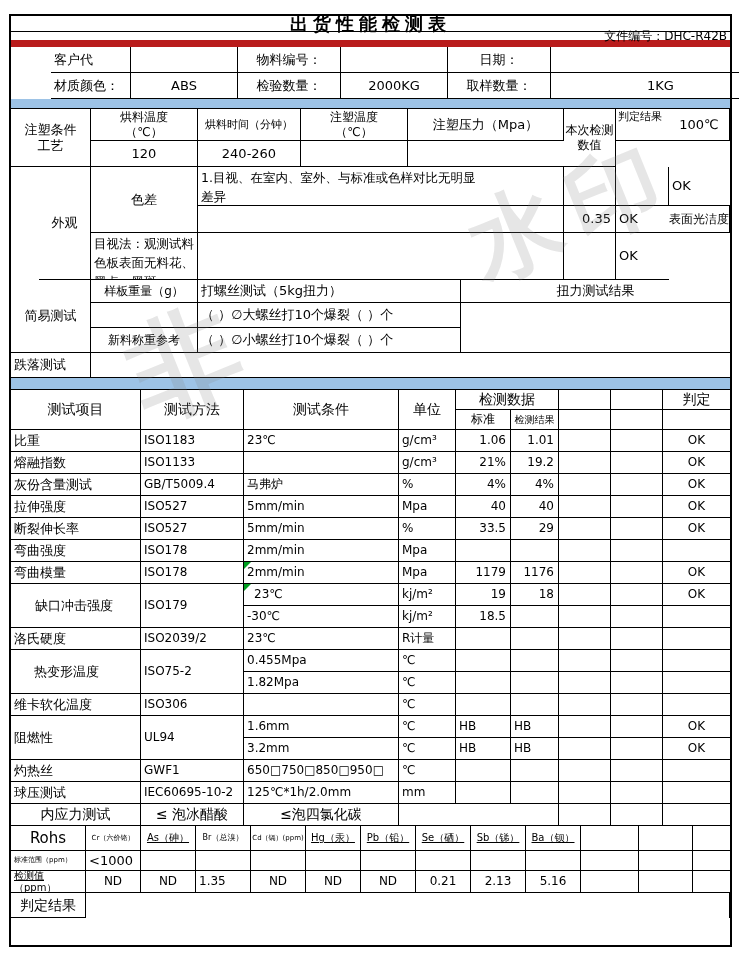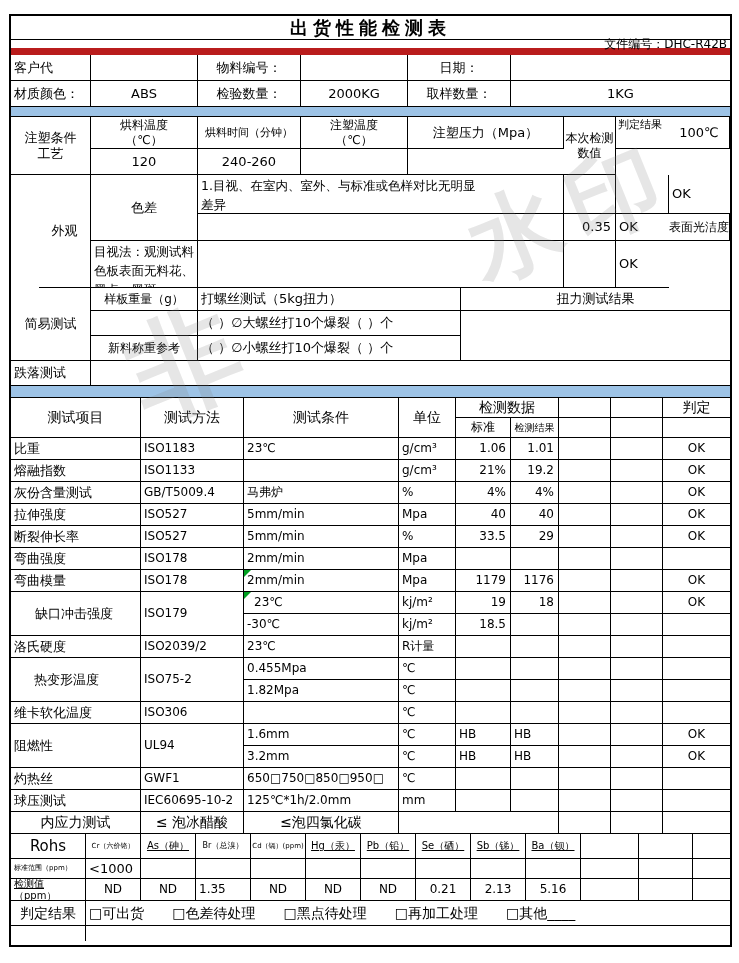--- a/index.html
+++ b/index.html
@@ -33,25 +33,25 @@
        border-top:7px solid var(--marker);border-right:7px solid transparent;}
   .wm{position:absolute;color:var(--wm);font-weight:bold;
       transform:rotate(-22deg);z-index:5;pointer-events:none;}
 </style>
 </head>
 <body>
 
 <div class="screen">
   <div class="frame">
 
-    <div class="title-cell" style="height:24px;">出货性能检测表</div>
+    <div class="title-cell" style="height:16px;">出货性能检测表</div>
 
     <div class="doc-cell" style="height:15px;">文件编号：DHC-R42B</div>
 
-    <div class="grid" style="grid-template-columns:80px 107px 103px 107px 103px 219px;grid-template-rows:26px 26px;">
+    <div class="grid" style="grid-template-columns:80px 107px 103px 107px 103px 219px;grid-template-rows:26px 26px;margin-left:40px;">
       <div class="c l">客户代</div>
       <div class="c"></div>
       <div class="c">物料编号：</div>
       <div class="c"></div>
       <div class="c">日期：</div>
       <div class="c lc"></div>
       <div class="c l">材质颜色：</div>
       <div class="c">ABS</div>
       <div class="c">检验数量：</div>
       <div class="c">2000KG</div>
@@ -348,21 +348,20 @@
       <div class="c f12">0.21</div>
       <div class="c f12">2.13</div>
       <div class="c f12">5.16</div>
       <div class="c"></div>
       <div class="c"></div>
       <div class="c lc"></div>
     </div>
 
     <div class="grid" style="grid-template-columns:75px 644px;grid-template-rows:25px 15px;">
       <div class="c f14">判定结果</div>
-      <div class="c l f14 lc">□可出货　　□色差待处理　　□黑点待处理　　□再加工处理　　□其他____</div>
       <div class="c nbb"></div>
       <div class="c nbb lc"></div>
     </div>
 
   </div>
 
   <span class="wm" style="left:130px;top:290px;font-size:110px;">非</span>
   <span class="wm" style="left:465px;top:150px;font-size:92px;letter-spacing:14px;">水印</span>
 </div>
 

